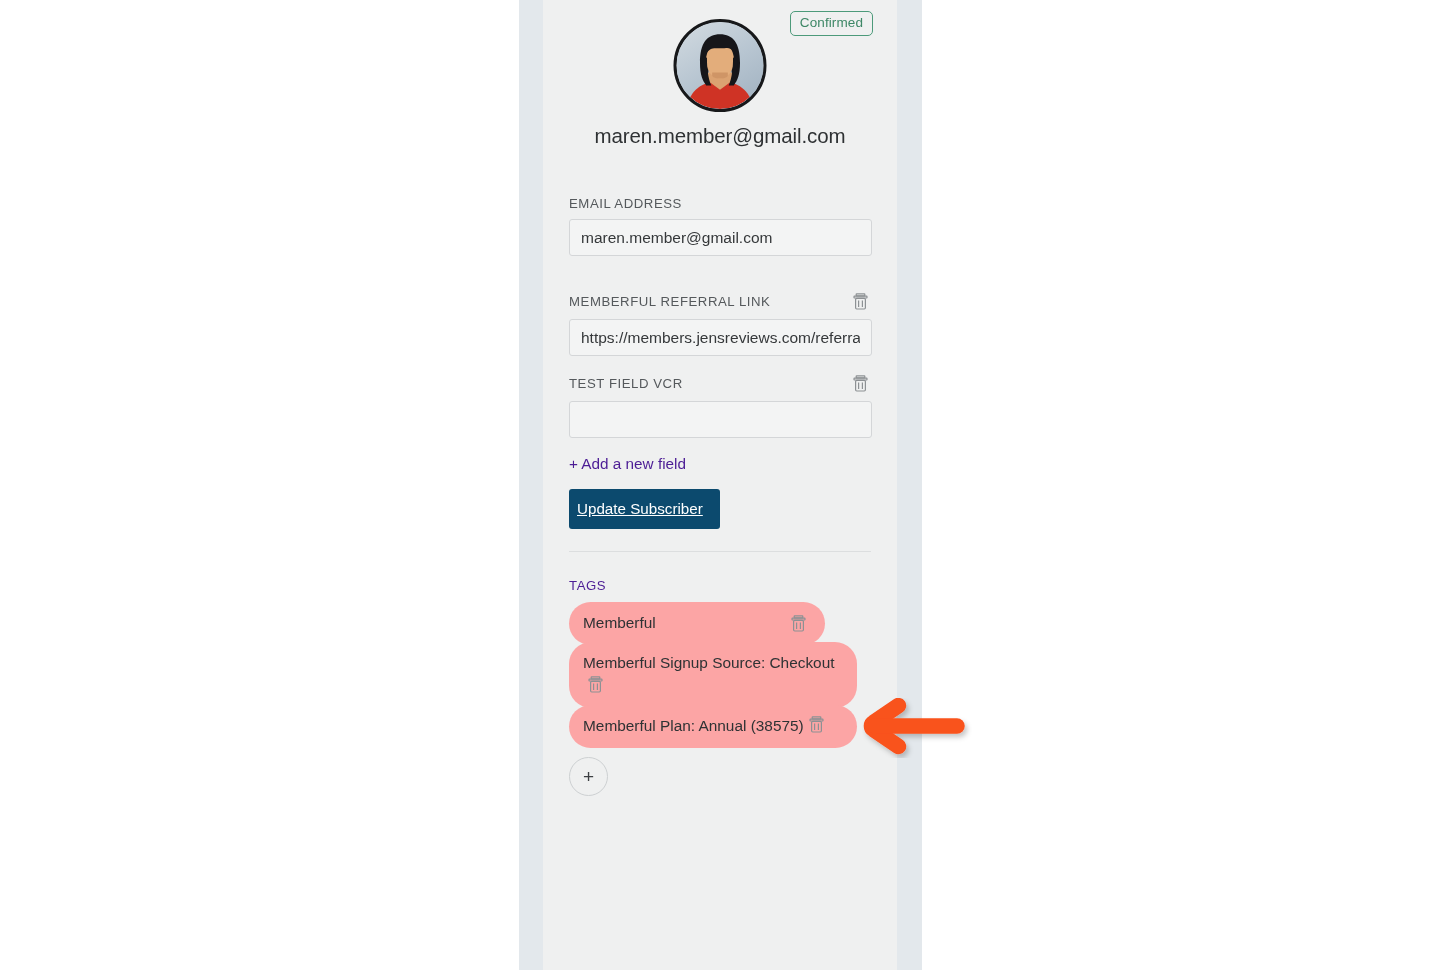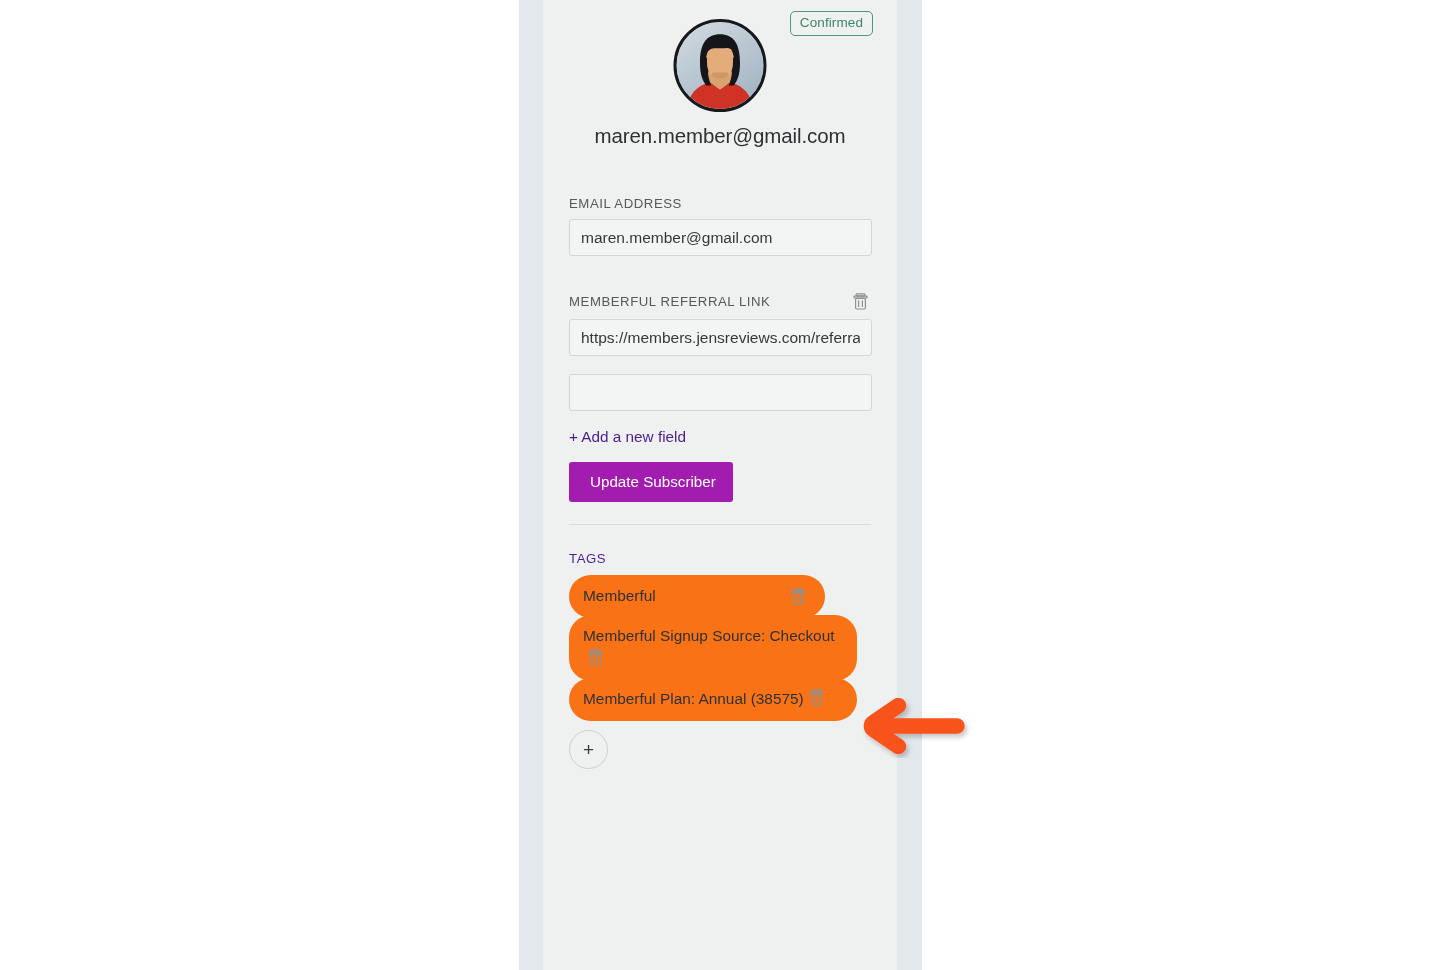--- a/index.html
+++ b/index.html
@@ -141,28 +141,29 @@
     margin-top: 17px;
     font-size: 15.3px;
     color: #4c1d95;
     text-decoration: none;
     cursor: pointer;
   }
 
   .primary-btn {
     display: block;
     margin-top: 16px;
-    background: #a21caf;
+    background: #0c4a6e;
     border: none;
     border-radius: 3px;
     color: #ffffff;
     font-family: "Liberation Sans", sans-serif;
     font-size: 15.2px;
-    padding: 11px 17px 12px 21px;
+    padding: 11px 17px 12px 8px;
     cursor: pointer;
+    text-decoration: underline;
   }
 
   .section-divider {
     margin-top: 22px;
     height: 1px;
     background: #dcdedf;
     width: 100%;
   }
 
   
@@ -172,21 +173,21 @@
     letter-spacing: 0.55px;
     color: #4c1d95;
     text-transform: uppercase;
     margin-top: 26px;
     margin-bottom: 9px;
     display: block;
   }
   .tag-list { position: relative; }
   .tag-pill {
     position: relative;
-    background: #f97316;
+    background: #fca5a5;
     border-radius: 22px;
     padding: 10px 14px 11px 14px;
     margin-bottom: -3px;
     font-size: 15.4px;
     color: #2f3234;
     line-height: 1.45;
     box-sizing: border-box;
   }
   .tag-pill.pill-short {
     width: 256px;
@@ -307,20 +308,32 @@
               <line x1="9.4" y1="7.6" x2="9.4" y2="13.9"></line>
             </svg>
           </button>
         </div>
         <input class="text-input" type="text" value="https://members.jensreviews.com/referral" style="">
       </div>
       <div class="field-gap"></div>
 
       
       <div class="field">
+        <div class="field-label-row">
+          <span class="field-label">TEST FIELD VCR</span>
+          <button class="trash-btn">
+            <svg viewBox="0 0 15 17" fill="none" stroke="currentColor" stroke-width="1.2">
+              <rect x="3.2" y="0.8" width="8.6" height="2" rx="0.4"></rect>
+              <rect x="1" y="3.2" width="13" height="1.8" rx="0.5"></rect>
+              <rect x="2.6" y="5.4" width="9.8" height="10.6" rx="1.2"></rect>
+              <line x1="5.6" y1="7.6" x2="5.6" y2="13.9"></line>
+              <line x1="9.4" y1="7.6" x2="9.4" y2="13.9"></line>
+            </svg>
+          </button>
+        </div>
         <input class="text-input" type="text" value="" style="">
       </div>
 
       <a class="add-field-link">+ Add a new field</a>
 
       <button class="primary-btn">Update Subscriber</button>
 
       <div class="section-divider"></div>
     </div>
 

